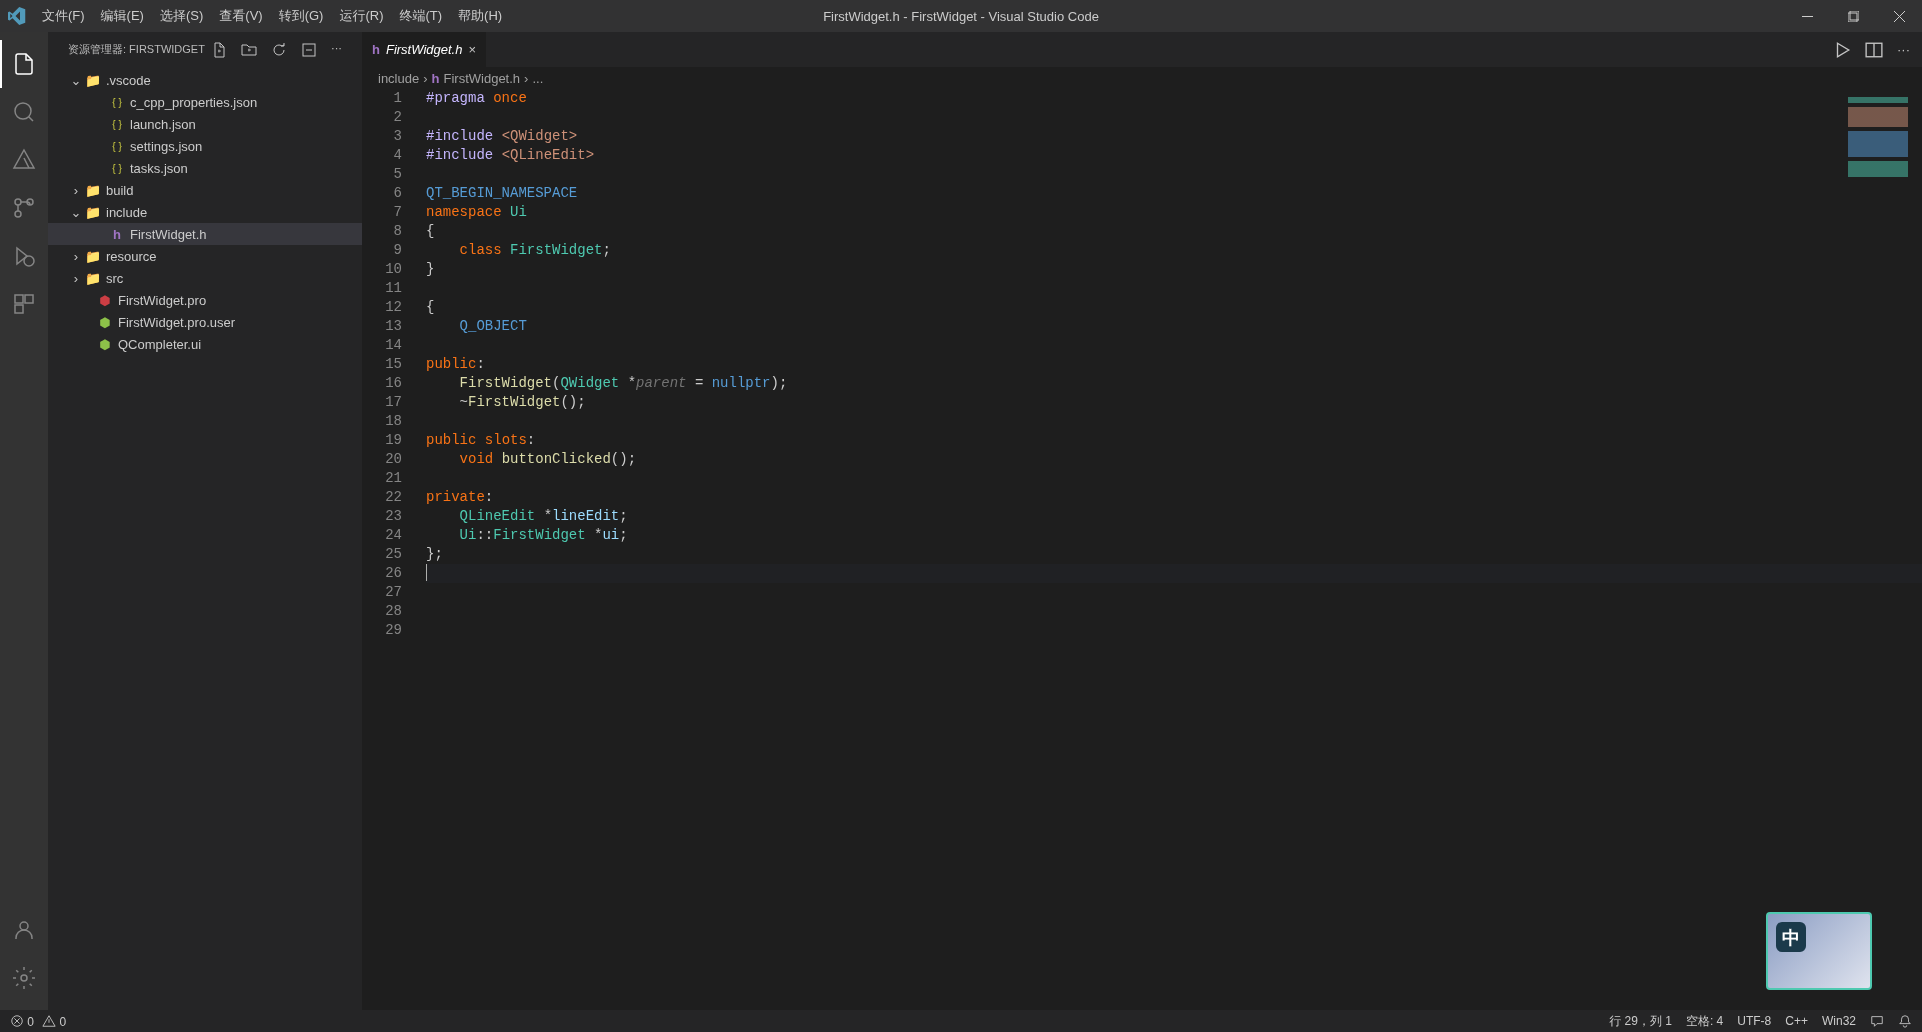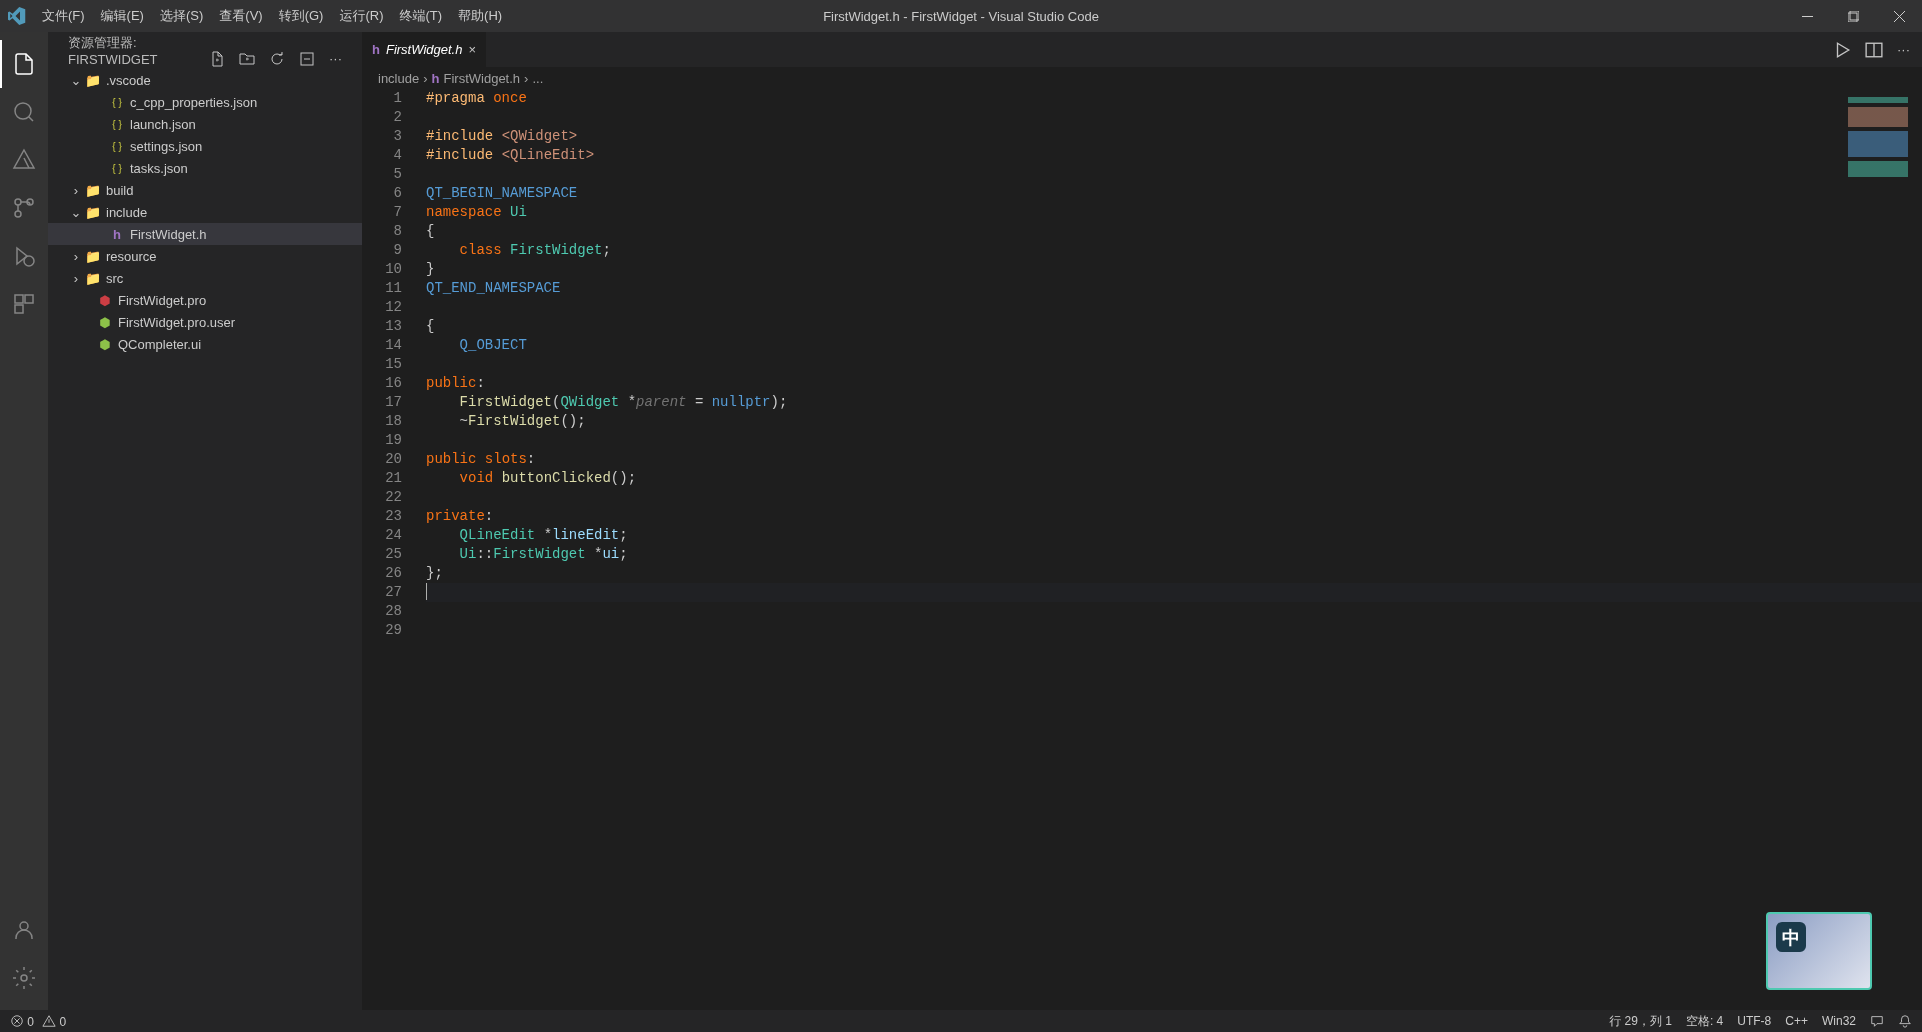--- a/index.html
+++ b/index.html
@@ -46,24 +46,24 @@
     .activity-bottom { margin-top: auto; margin-bottom: 8px; }
     .sidebar {
       width: 314px;
       background: #252526;
       display: flex;
       flex-direction: column;
     }
     .sidebar-header {
       height: 35px;
       display: flex;
-      align-items: flex-end;
+      align-items: center;
       padding: 0 20px 0 20px;
       color: #bbbbbb;
-      font-size: 13px;
+      font-size: 11px;
     }
     .sidebar-actions { margin-left: auto; display: flex; gap: 14px; color: #c5c5c5; }
     .sidebar-action { cursor: pointer; }
     .tree { padding-top: 2px; }
     .tree-item {
       height: 22px;
       display: flex;
       align-items: center;
       cursor: pointer;
       color: #cccccc;
@@ -111,21 +111,21 @@
       font-family: Consolas, "Courier New", monospace;
       font-size: 14px;
       line-height: 19px;
       position: relative;
     }
     .gutter { width: 64px; text-align: right; color: #858585; padding-right: 24px; user-select: none; }
     .gutter-line { height: 19px; }
     .code { flex: 1; }
     .code-line { height: 19px; white-space: pre; }
     .cursor-line { background: rgba(40,44,52,.3); }
-    .tok-key { color: #fdba74; }
+    .tok-key { color: #c4b5fd; }
     .tok-macro { color: #f97316; }
     .tok-type { color: #4ec9b0; }
     .tok-str { color: #ce9178; }
     .tok-punc { color: #cccccc; }
     .tok-def { color: #569cd6; }
     .tok-func { color: #dcdcaa; }
     .tok-param { font-style: italic; color: #737373; }
     .tok-num { color: #569cd6; }
     .tok-var { color: #9cdcfe; }
     .minimap { position: absolute; right: 14px; top: 8px; width: 60px; height: 90px; opacity: .5; background: linear-gradient(#4ec9b0 0 6px, transparent 6px 10px, #ce9178 10px 30px, transparent 30px 34px, #569cd6 34px 60px, transparent 60px 64px, #4ec9b0 64px 80px, transparent 80px); }
@@ -444,21 +444,20 @@
 <div class="code-line"><span class="tok-key">#pragma</span> <span class="tok-macro">once</span></div>
 <div class="code-line"></div>
 <div class="code-line"><span class="tok-key">#include</span> <span class="tok-str">&lt;QWidget&gt;</span></div>
 <div class="code-line"><span class="tok-key">#include</span> <span class="tok-str">&lt;QLineEdit&gt;</span></div>
 <div class="code-line"></div>
 <div class="code-line"><span class="tok-def">QT_BEGIN_NAMESPACE</span></div>
 <div class="code-line"><span class="tok-macro">namespace</span> <span class="tok-type">Ui</span></div>
 <div class="code-line"><span class="tok-punc">{</span></div>
 <div class="code-line">    <span class="tok-macro">class</span> <span class="tok-type">FirstWidget</span><span class="tok-punc">;</span></div>
 <div class="code-line"><span class="tok-punc">}</span></div>
-<div class="code-line"><span class="tok-def">QT_END_NAMESPACE</span></div>
 <div class="code-line"></div>
 <div class="code-line"><span class="tok-punc">{</span></div>
 <div class="code-line">    <span class="tok-def">Q_OBJECT</span></div>
 <div class="code-line"></div>
 <div class="code-line"><span class="tok-macro">public</span><span class="tok-punc">:</span></div>
 <div class="code-line">    <span class="tok-func">FirstWidget</span><span class="tok-punc">(</span><span class="tok-type">QWidget</span> <span class="tok-punc">*</span><span class="tok-param">parent</span> <span class="tok-punc">=</span> <span class="tok-num">nullptr</span><span class="tok-punc">);</span></div>
 <div class="code-line">    <span class="tok-punc">~</span><span class="tok-func">FirstWidget</span><span class="tok-punc">();</span></div>
 <div class="code-line"></div>
 <div class="code-line"><span class="tok-macro">public</span> <span class="tok-macro">slots</span><span class="tok-punc">:</span></div>
 <div class="code-line">    <span class="tok-macro">void</span> <span class="tok-func">buttonClicked</span><span class="tok-punc">();</span></div>

